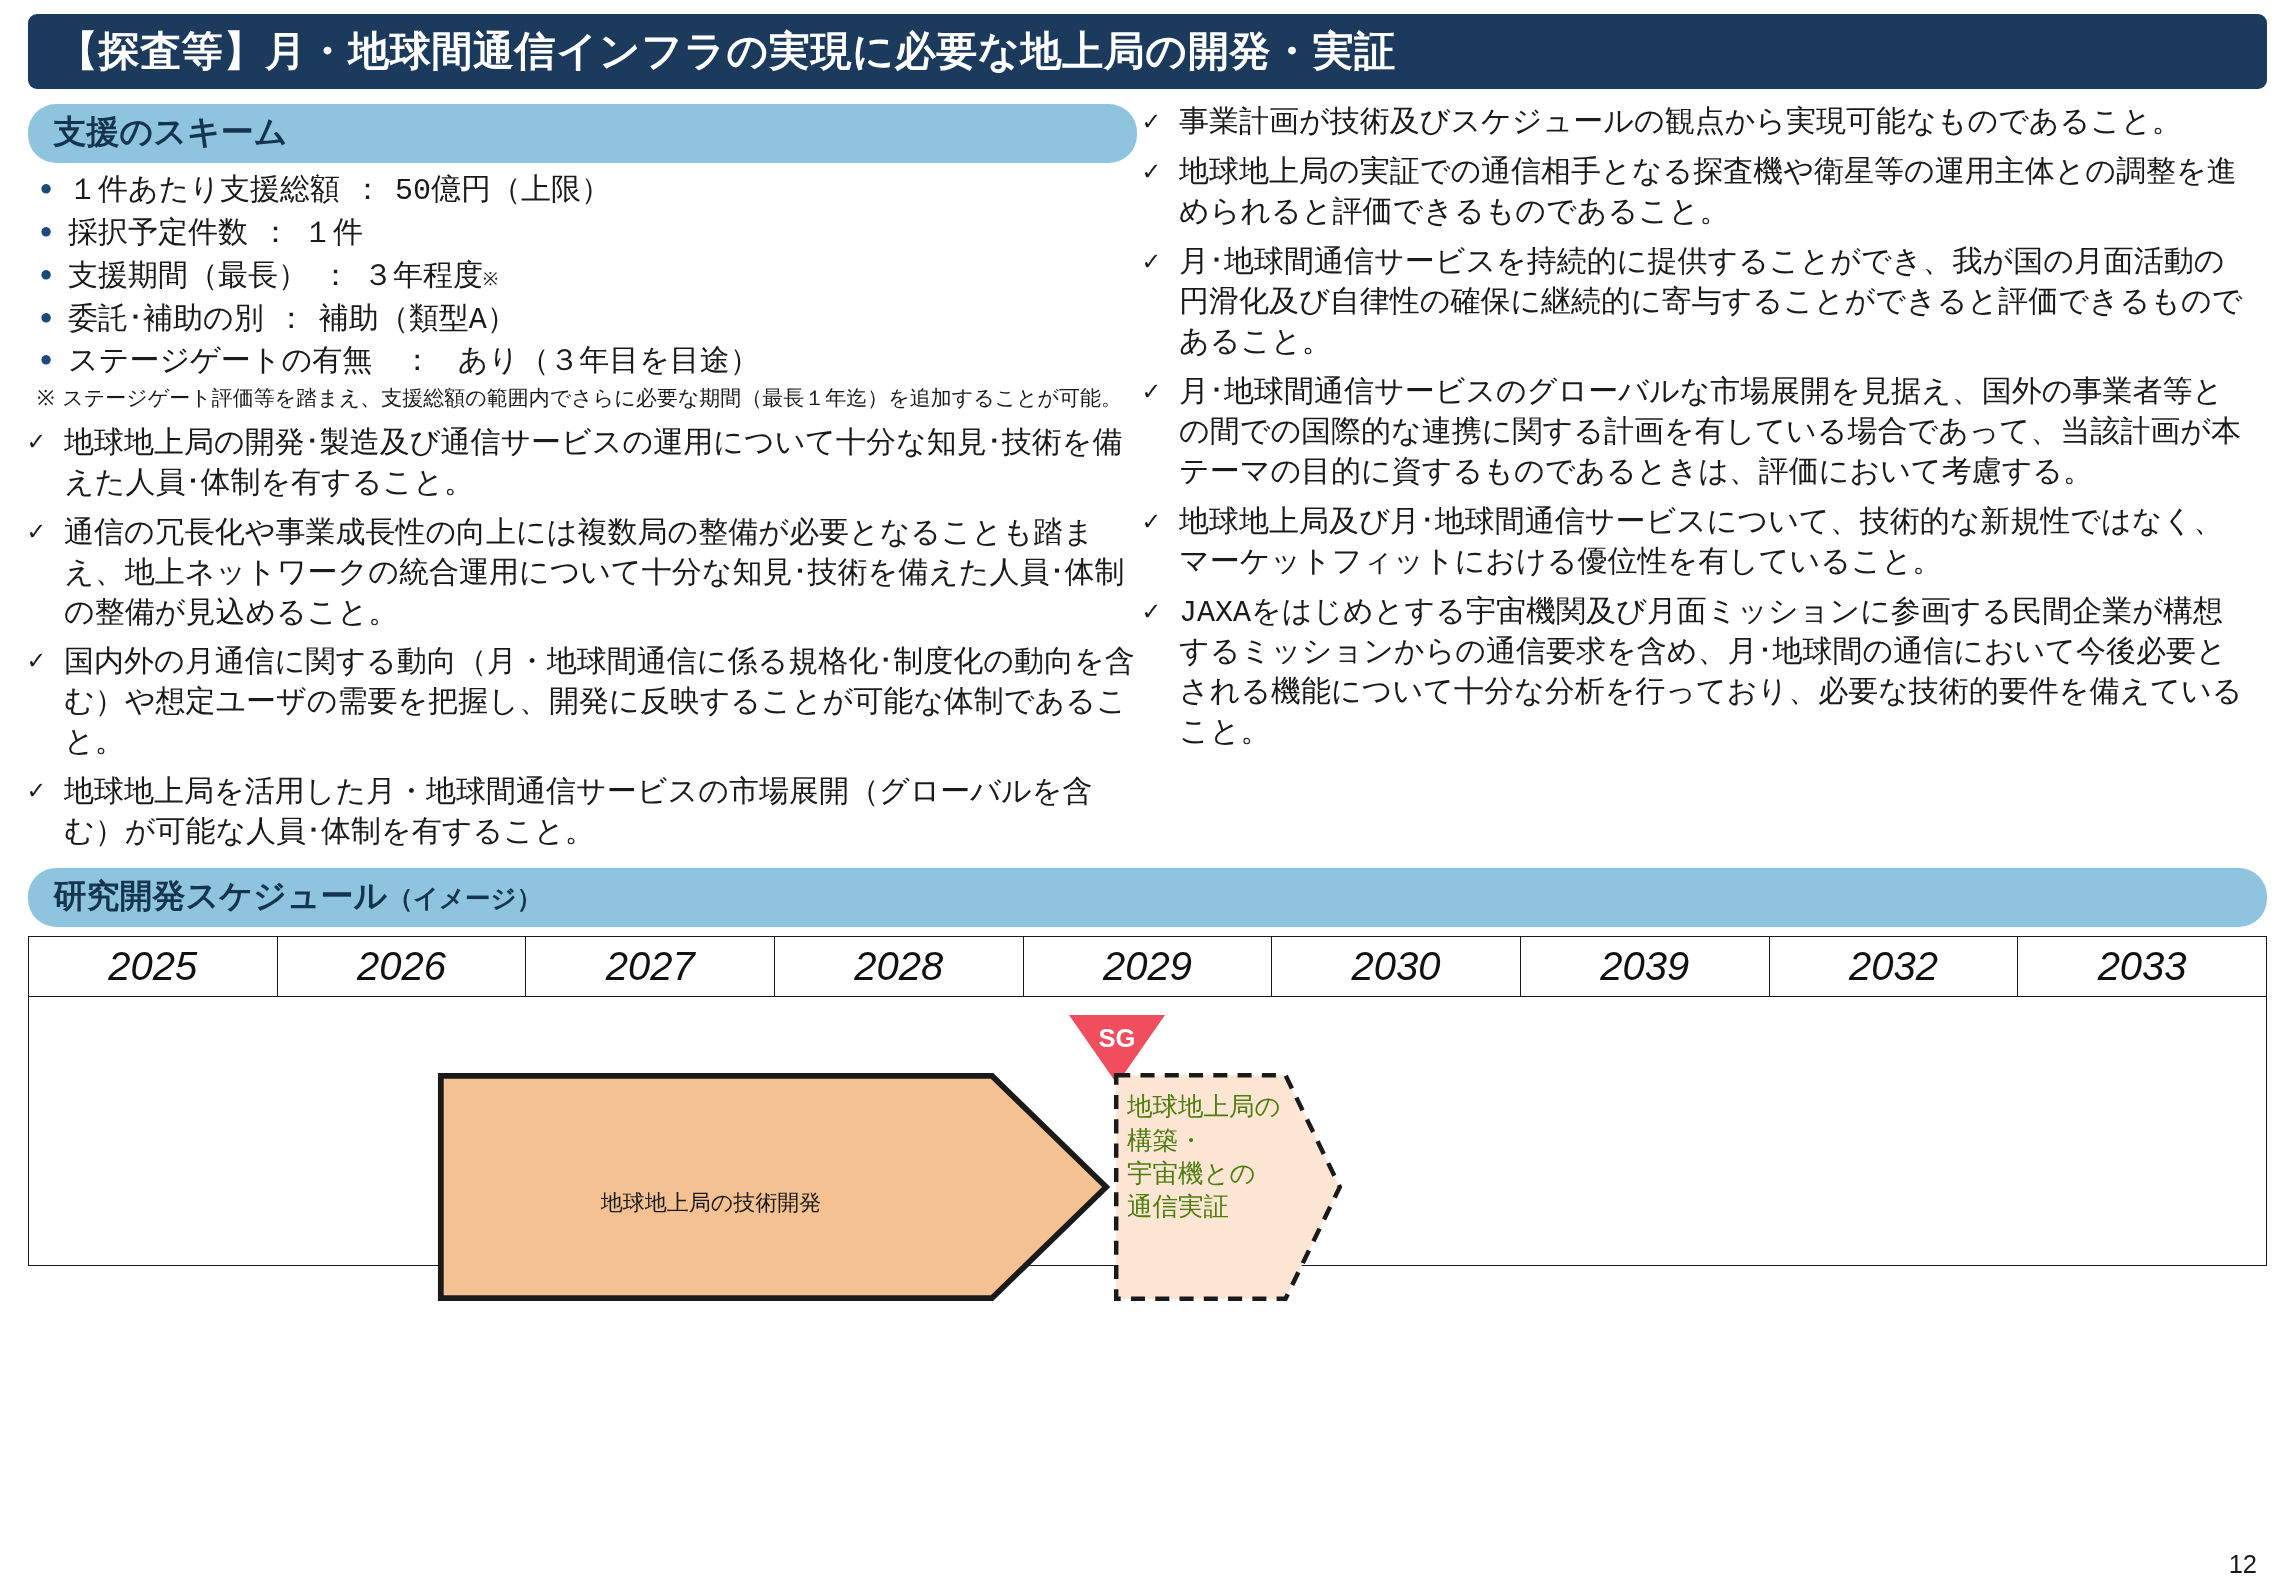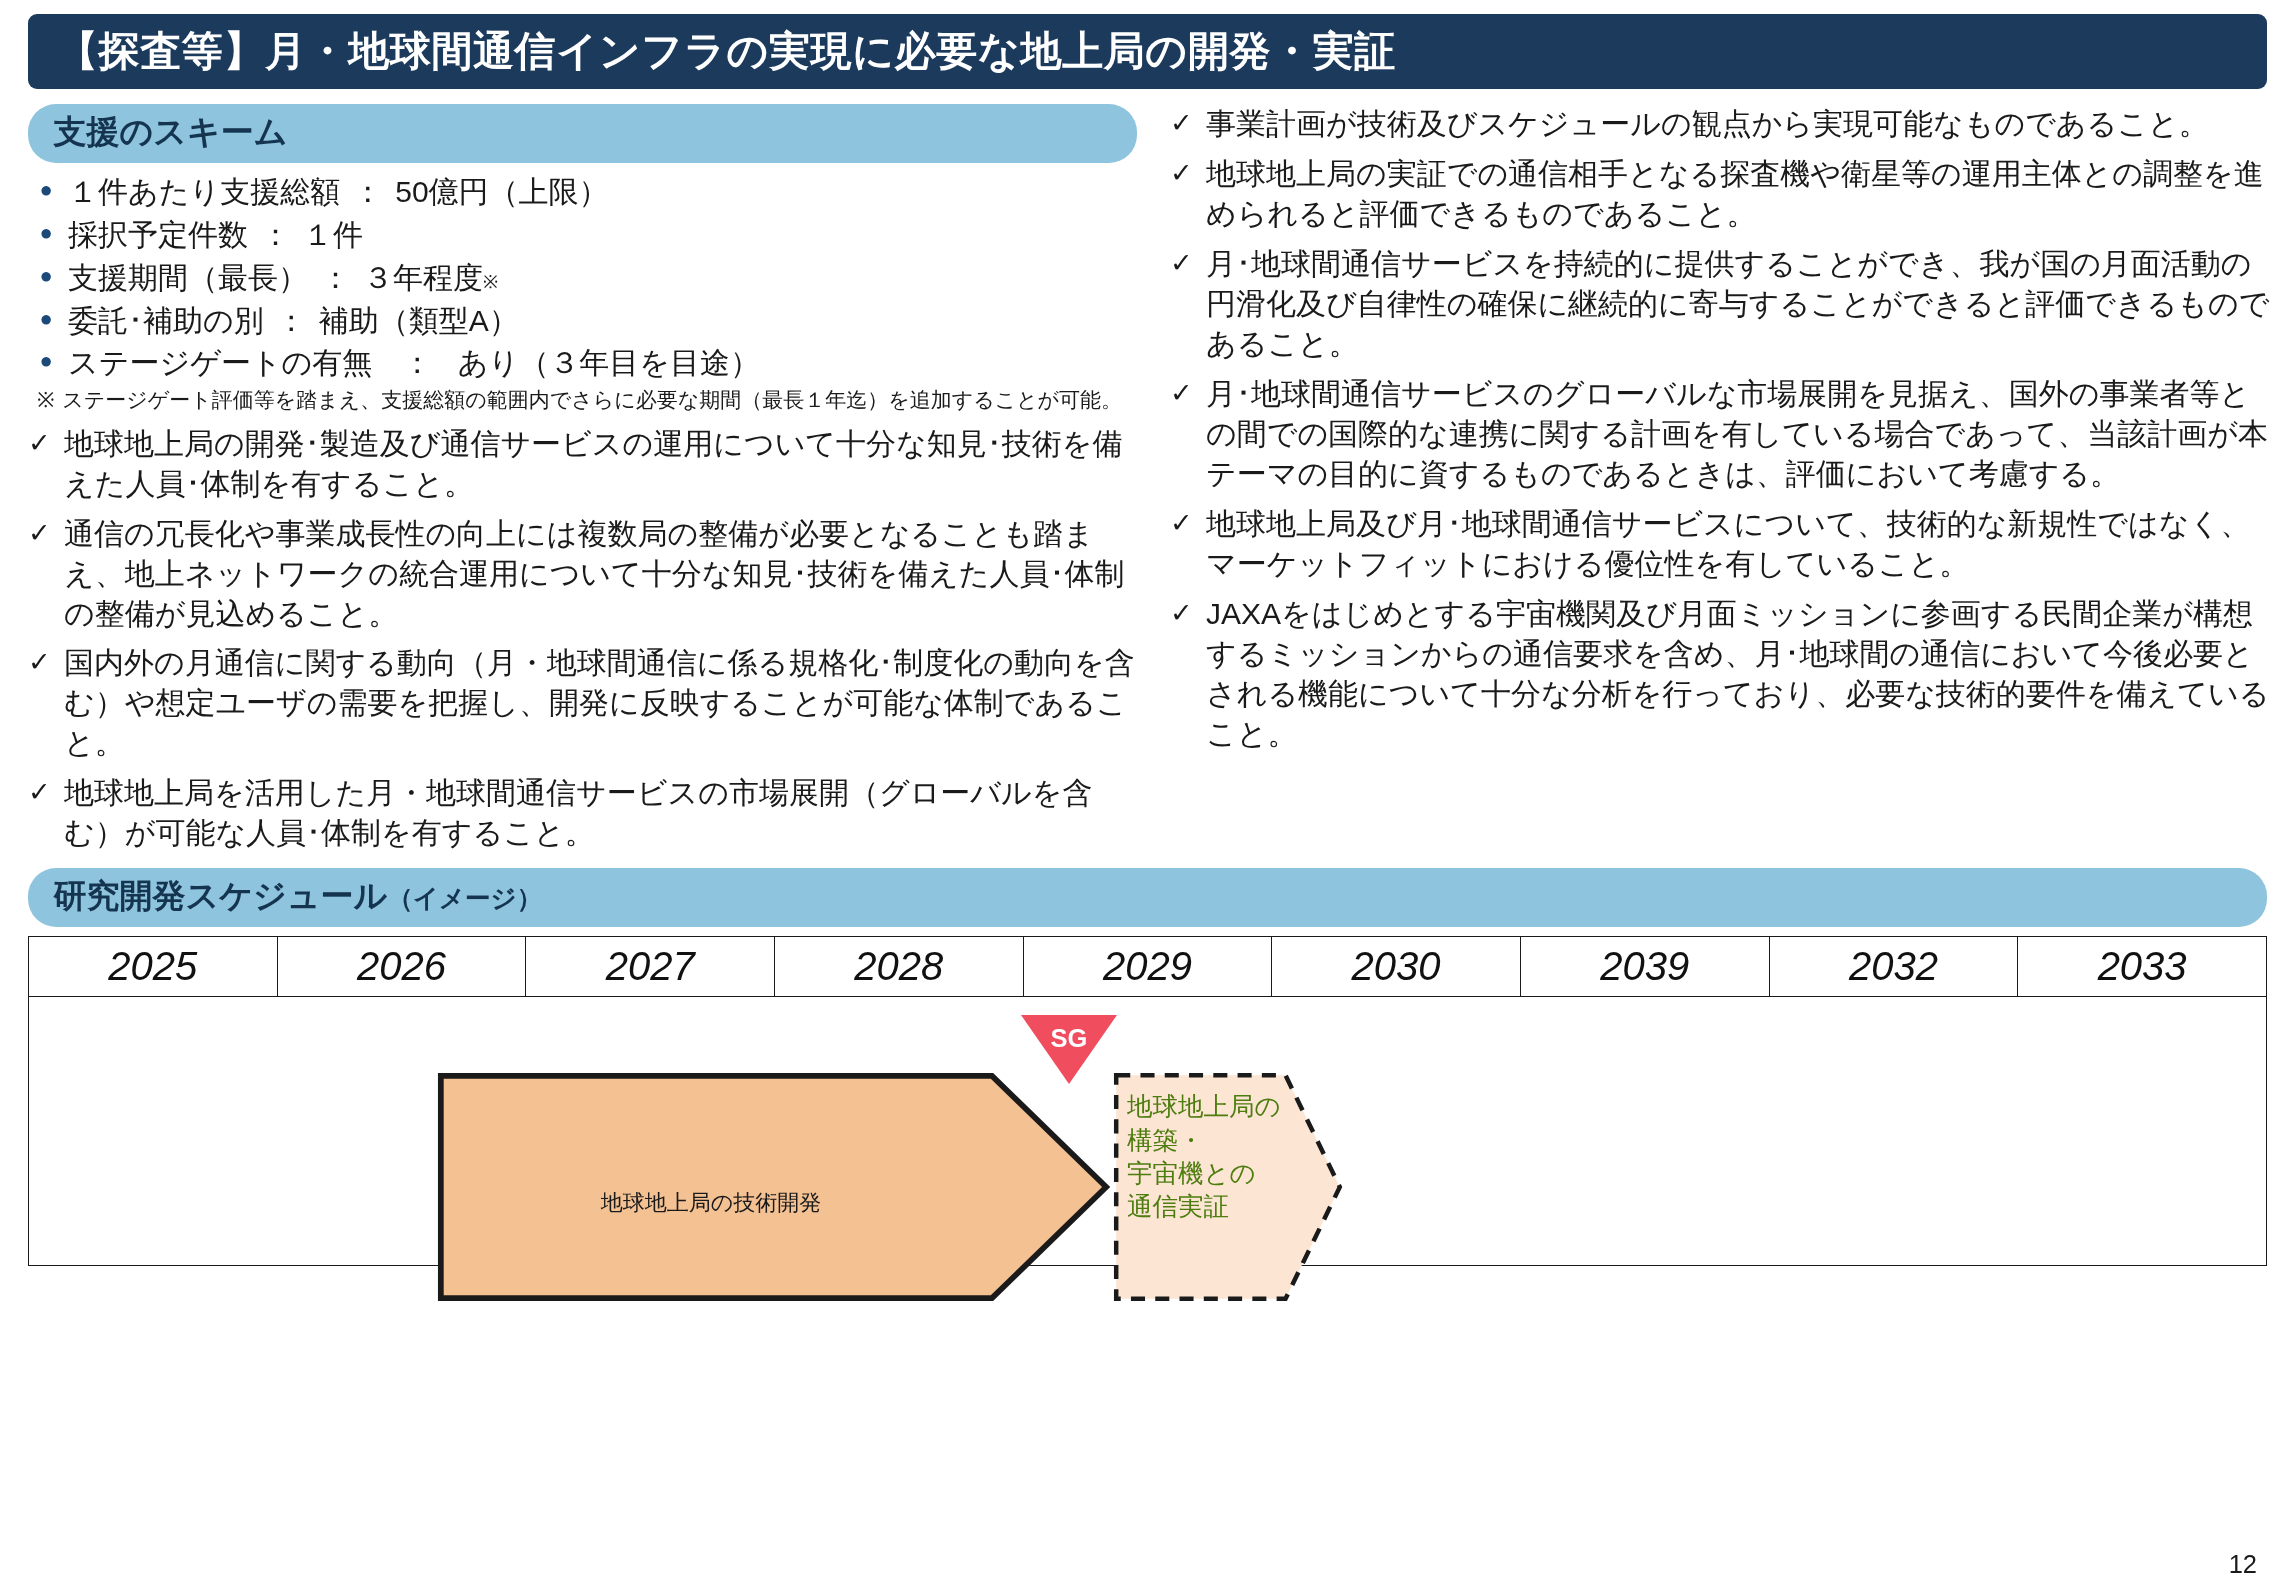--- a/index.html
+++ b/index.html
@@ -36,22 +36,23 @@
     box-sizing: border-box;
     font-size: 41px;
     font-weight: bold;
     letter-spacing: 0.6px;
     margin-bottom: 15.3px;
   }
 
   
   .columns {
     display: flex;
-    gap: 33px;
+    gap: 6px;
     align-items: flex-start;
+    font-family: Liberation Mono, monospace;
   }
   .col-left { width: 1109px; flex: none; }
   .col-right { width: 1109px; flex: none; }
 
   .section-header {
     background: #8fc4de;
     color: #14344f;
     border-radius: 28px;
     font-size: 33px;
     font-weight: bold;
@@ -188,21 +189,21 @@
     top: 18px;
     width: 210px;
     font-size: 25.5px;
     line-height: 1.30;
     color: #4d7c0f;
     text-align: left;
   }
 
   .sg-marker {
     position: absolute;
-    left: 992px;
+    left: 1040px;
     top: 18px;
     width: 96px;
     height: 69px;
   }
   .sg-text {
     position: absolute;
     left: 0;
     top: 9px;
     width: 96px;
     text-align: center;

